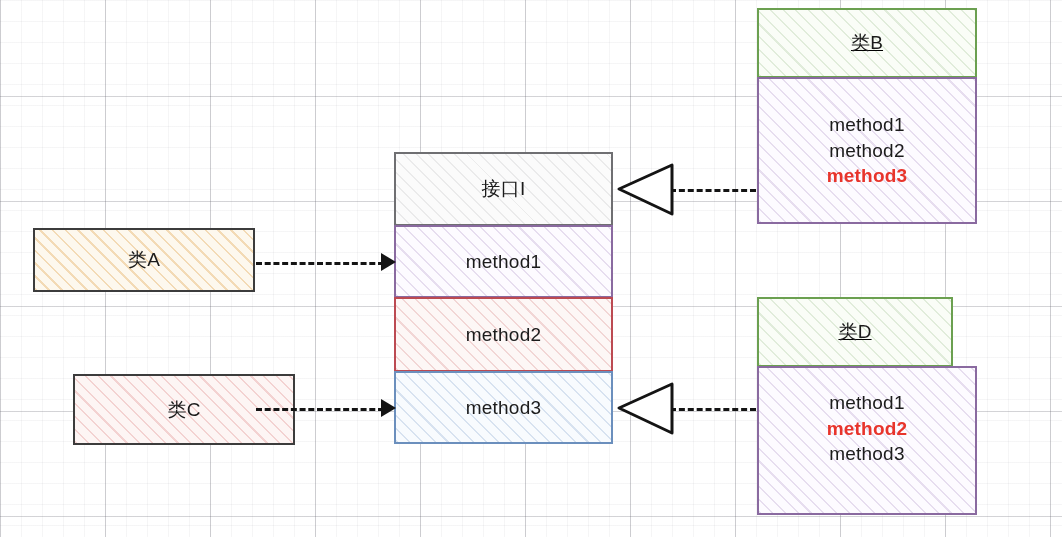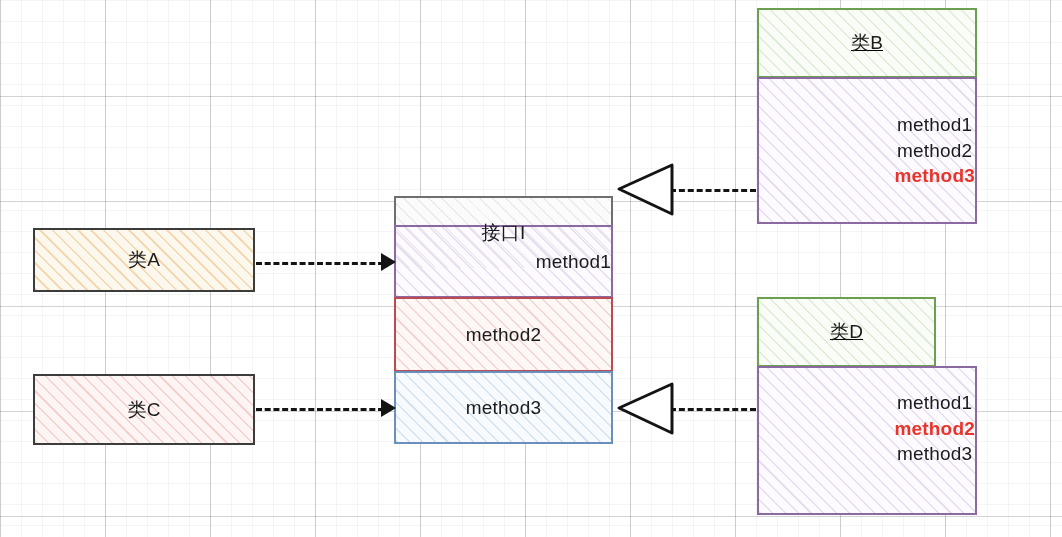--- a/index.html
+++ b/index.html
@@ -66,26 +66,26 @@
   .h-pink{background:repeating-linear-gradient(45deg,
         rgba(215,110,110,0.26) 0 1.6px, rgba(0,0,0,0) 1.6px 9px);}
 
   
   .t-gray   {background-color:#fbfbfb;}
   .t-purple {background-color:#fdfbff;}
   .t-red    {background-color:#fdf7f6;}
   .t-blue   {background-color:#f8fbfe;}
   .t-green  {background-color:#fafdf7;}
   .t-orange {background-color:#fdf8ee;}
-  .t-pink   {background-color:#fdf5f4;}
+  .t-pink   {background-color:#fdf5f4;margin-left:40px;}
 
   
   .b-dark   {border:2.2px solid #3c3c3c;}
   .b-gray   {border:2px solid #6f6f72;}
-  .b-purple {border:2px solid #8a6aa0;justify-content:flex-end;}
+  .b-purple {border:2px solid #8a6aa0;}
   .b-red    {border:2px solid #bc4a52;}
   .b-blue   {border:2px solid #6b8fbd;}
   .b-green  {border:2px solid #6ba050;text-decoration:underline;}
 
   
   .dashline{
     position:absolute;
     height:0;
     border-top:3px dashed #141414;
     z-index:4;
@@ -124,21 +124,21 @@
   <div class="box t-orange b-dark" style="left:33px;top:228px;width:222px;height:64px;">
     <div class="hatch h-orange"></div>
     <span class="label">类A</span>
   </div>
 
   <div class="box t-pink b-dark" style="left:33px;top:374px;width:222px;height:71px;">
     <div class="hatch h-pink"></div>
     <span class="label">类C</span>
   </div>
 
-  <div class="box t-gray b-gray" style="left:394px;top:152px;width:219px;height:74px;margin-top:44px;">
+  <div class="box t-gray b-gray" style="left:394px;top:152px;width:219px;height:74px;">
     <div class="hatch h-gray"></div>
     <span class="label">接口I</span>
   </div>
 
   <div class="box t-purple b-purple" style="left:394px;top:225px;width:219px;height:73px;">
     <div class="hatch h-purple"></div>
     <span class="label">method1</span>
   </div>
 
   <div class="box t-red b-red" style="left:394px;top:297px;width:219px;height:75px;">
@@ -157,21 +157,21 @@
   </div>
   <div class="box t-purple b-purple" style="left:757px;top:77px;width:220px;height:147px;">
     <div class="hatch h-purple"></div>
     <span class="label">
       <span class="method-line">method1</span>
       <span class="method-line">method2</span>
       <span class="method-line method-red">method3</span>
     </span>
   </div>
 
-  <div class="box t-green b-green" style="left:757px;top:297px;width:179px;height:70px;">
+  <div class="box t-green b-green" style="left:757px;top:297px;width:196px;height:70px;">
     <div class="hatch h-green"></div>
     <span class="label">类D</span>
   </div>
   <div class="box t-purple b-purple" style="left:757px;top:366px;width:220px;height:149px;">
     <div class="hatch h-purple"></div>
     <span class="label" style="transform:translateY(-12px);">
       <span class="method-line">method1</span>
       <span class="method-line method-red">method2</span>
       <span class="method-line">method3</span>
     </span>

